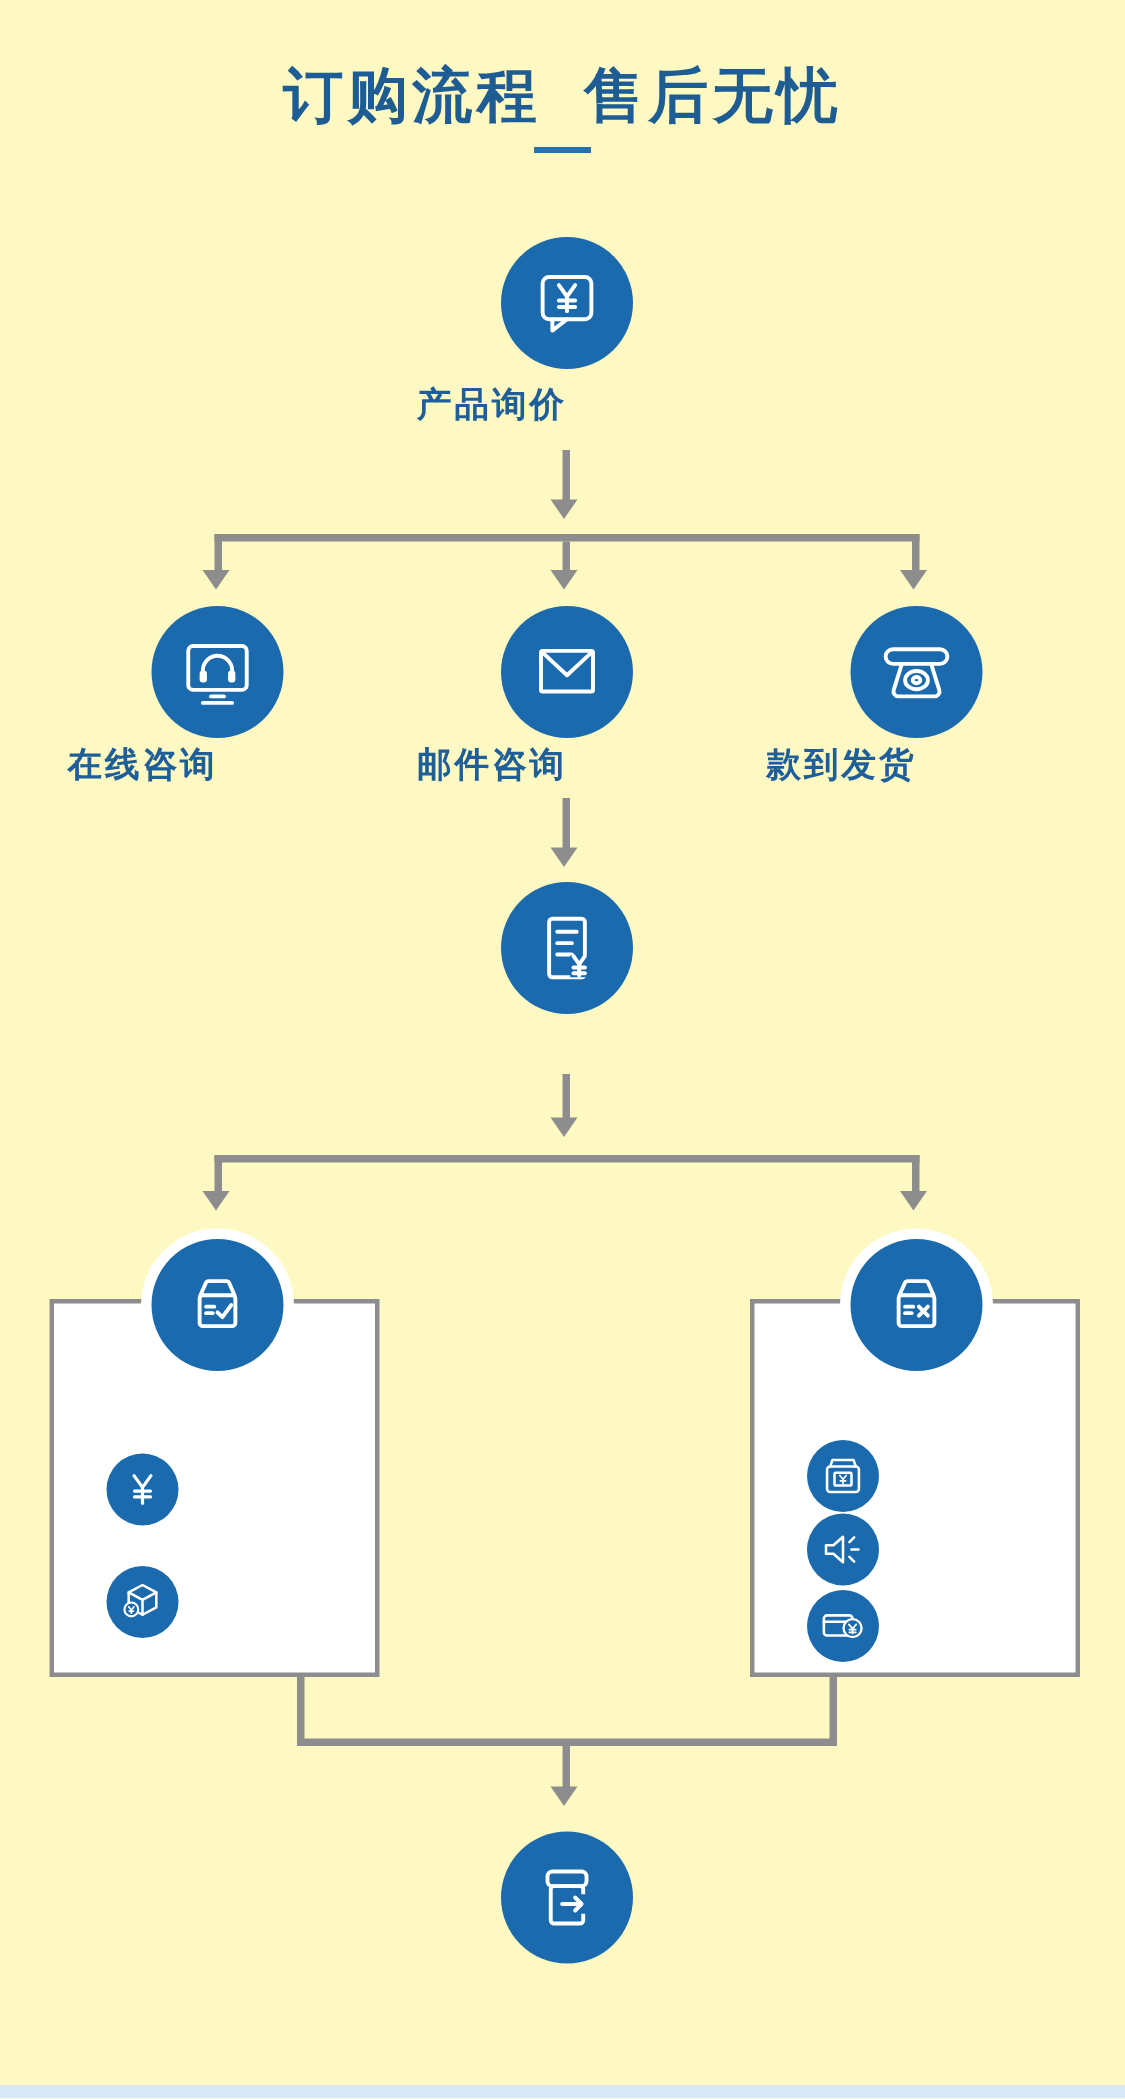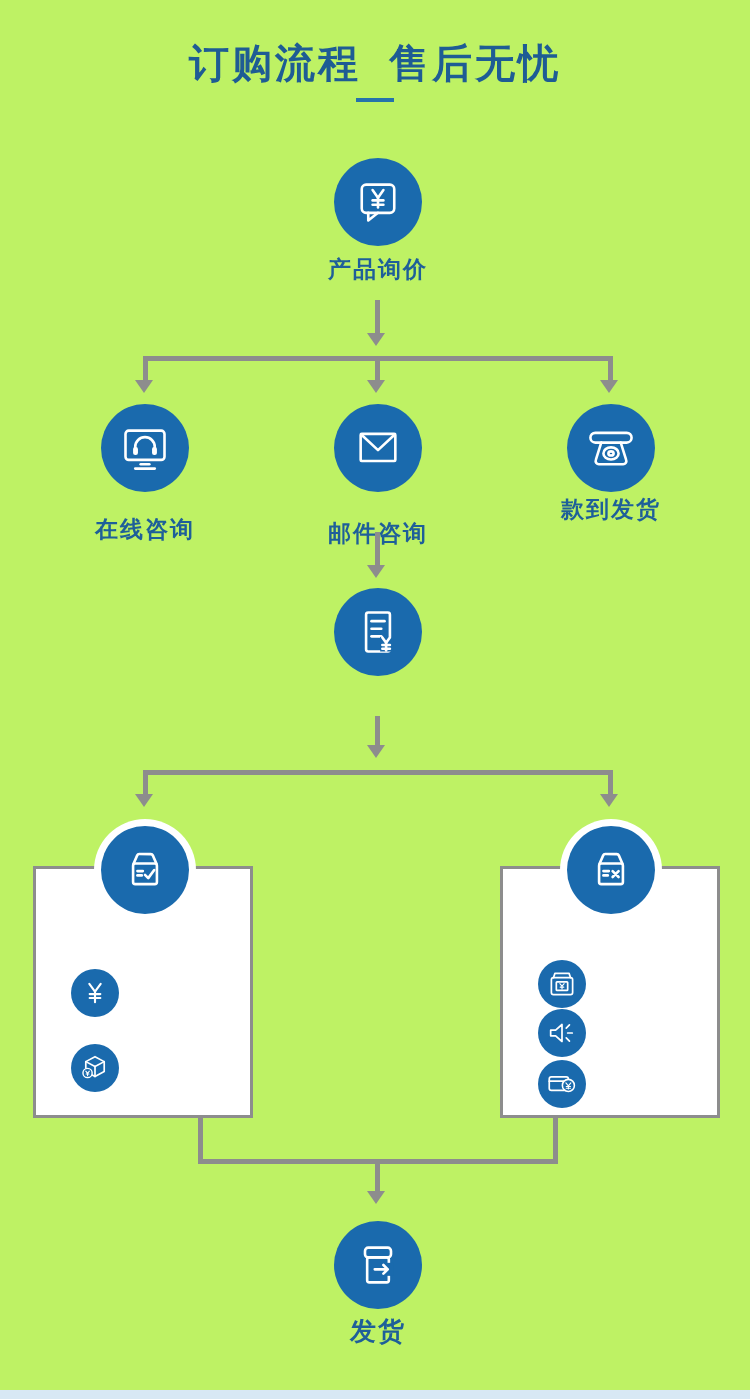--- a/index.html
+++ b/index.html
@@ -1,37 +1,37 @@
 <!DOCTYPE html>
 <html><head>
 <meta charset="utf-8">
 <style>
   html,body{margin:0;padding:0;background:#fff;}
   .canvas{
-    position:relative;width:750px;height:1399px;background:#bef264;overflow:hidden;
+    position:relative;width:750px;height:1399px;background:#fef9c3;overflow:hidden;
     font-family:"Liberation Sans","DejaVu Sans",sans-serif;
   }
   .title{
     position:absolute;left:0;top:36px;width:750px;text-align:center;
     font-size:40px;font-weight:700;color:#1e5c94;letter-spacing:3px;white-space:pre;
   }
   .title-dash{position:absolute;left:356px;top:98px;width:38px;height:4px;background:#2673ab;}
   .node{
     position:absolute;width:88px;height:88px;border-radius:50%;background:#1a6aad;
     display:flex;align-items:center;justify-content:center;z-index:3;
   }
   .node.halo{box-shadow:0 0 0 7px #ffffff;}
   .node svg{width:52px;height:52px;display:block;}
   .mini{
     position:absolute;width:48px;height:48px;border-radius:50%;background:#1a6aad;
     display:flex;align-items:center;justify-content:center;z-index:3;
   }
   .mini svg{width:34px;height:34px;display:block;}
   .lbl{
-    position:absolute;width:200px;text-align:center;
+    position:absolute;width:200px;text-align:left;
     font-size:23px;font-weight:600;color:#1e5f99;letter-spacing:2px;
   }
   .lbl-lg{font-size:26px;}
   .item-lbl{
     position:absolute;font-size:26px;font-weight:600;color:#1e5f99;letter-spacing:2px;
   }
   .vline{position:absolute;width:5px;background:#8d8d8d;}
   .hline{position:absolute;height:5px;background:#8d8d8d;}
   .ahead{
     position:absolute;width:0;height:0;
@@ -80,29 +80,29 @@
   <div class="node" style="left:101px;top:404px;">
     <svg viewBox="0 0 48 48">
       <rect class="ic" x="6" y="8" width="36" height="27" rx="3"></rect>
       <path class="ic" d="M15 28 v-5 a9 9 0 0 1 18 0 v5"></path>
       <rect x="13" y="23" width="4.5" height="7.5" rx="2" fill="#ffffff"></rect>
       <rect x="30.5" y="23" width="4.5" height="7.5" rx="2" fill="#ffffff"></rect>
       <path class="ic" d="M20 39 H28"></path>
       <path class="ic" d="M15 43 H33"></path>
     </svg>
   </div>
-  <div class="lbl" style="left:45px;top:514px;">在线咨询</div>
+  <div class="lbl" style="left:45px;top:494px;">在线咨询</div>
 
   <div class="node" style="left:334px;top:404px;">
     <svg viewBox="0 0 48 48">
       <rect class="ic" x="8" y="11" width="32" height="25" rx="1"></rect>
       <path class="ic" d="M9.5 12.5 L24 26 L38.5 12.5"></path>
     </svg>
   </div>
-  <div class="lbl" style="left:278px;top:518px;">邮件咨询</div>
+  <div class="lbl" style="left:278px;top:494px;">邮件咨询</div>
 
   <div class="node" style="left:567px;top:404px;">
     <svg viewBox="0 0 48 48">
       <rect class="ic" x="5" y="10" width="38" height="9" rx="4.5"></rect>
       <path class="ic" d="M15 19 L10 35 a3 3 0 0 0 3 4 h22 a3 3 0 0 0 3 -4 L33 19"></path>
       <ellipse class="ic" cx="24" cy="29" rx="7" ry="5.6"></ellipse>
       <ellipse class="ic" cx="24" cy="29" rx="2.4" ry="1.9"></ellipse>
     </svg>
   </div>
   <div class="lbl" style="left:511px;top:494px;">款到发货</div>
@@ -215,17 +215,16 @@
   <div class="ahead" style="left:367px;top:1191px;"></div>
 
   <div class="node" style="left:334px;top:1221px;">
     <svg viewBox="0 0 48 48">
       <rect class="ic" x="12" y="8" width="24" height="9" rx="3"></rect>
       <rect class="ic" x="14" y="17" width="20" height="23" rx="2"></rect>
       <rect x="30" y="22" width="8" height="12" fill="#1a6aad"></rect>
       <path class="ic" d="M21 28 H33 M29 24 L33 28 L29 32"></path>
     </svg>
   </div>
-  <div class="lbl lbl-lg" style="left:278px;top:1314px;">发货</div>
 
   <div class="footer-strip"></div>
 
 </div>
 
 </body></html>

